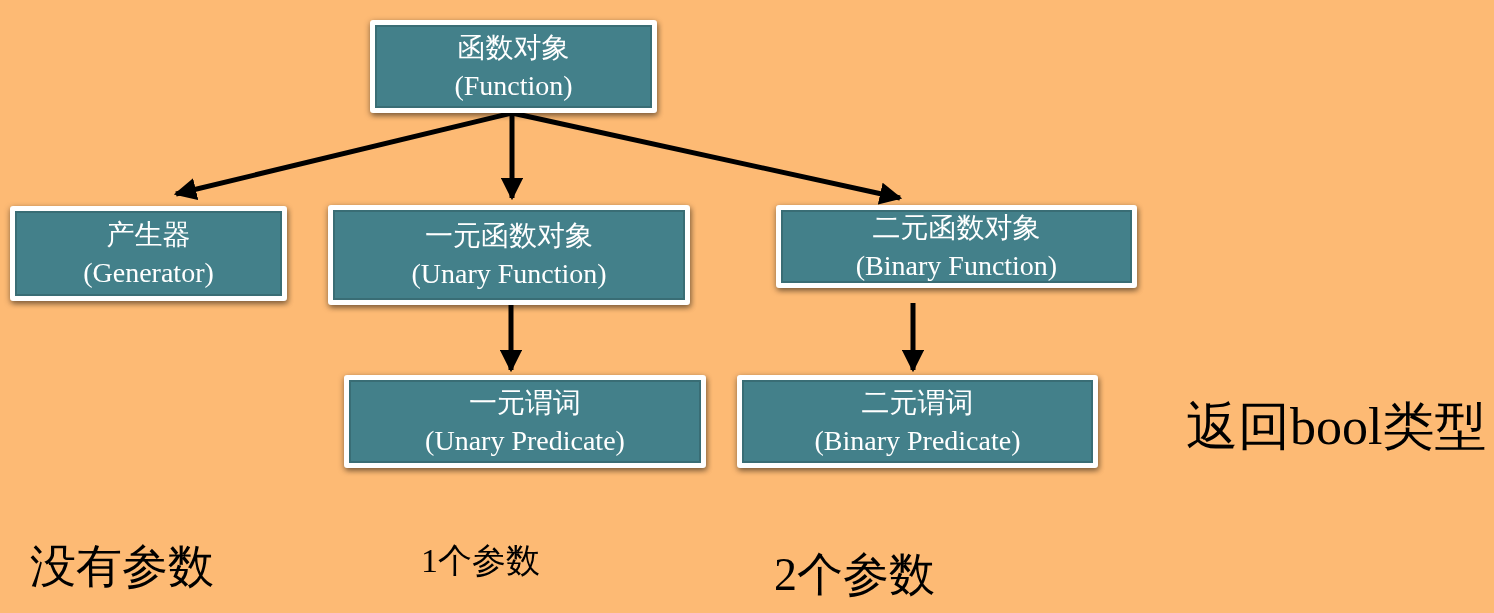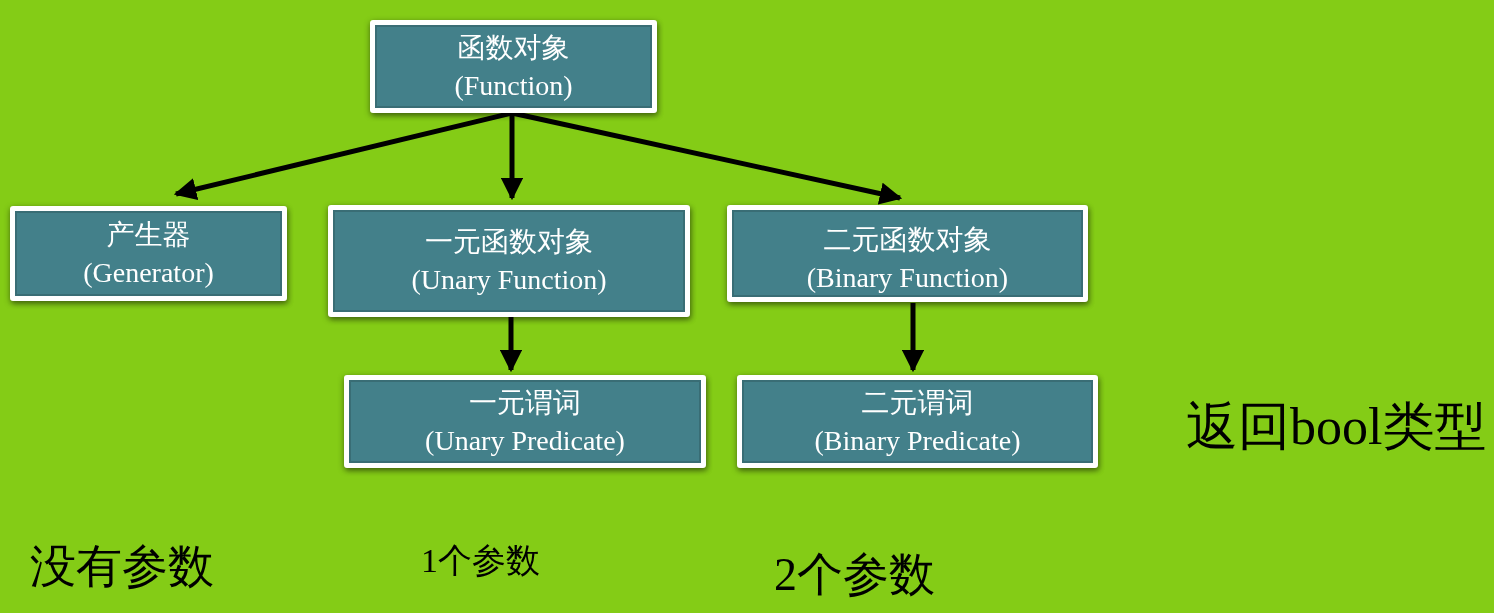--- a/index.html
+++ b/index.html
@@ -1,21 +1,21 @@
 <!DOCTYPE html>
 <html><head>
 <meta charset="utf-8">
 <title>Function Objects Diagram</title>
 <style>
   html, body { margin: 0; padding: 0; background: #ffffff; }
   .canvas {
     position: relative;
     width: 1494px;
     height: 613px;
-    background: #84cc16;
+    background: #fdba74;
     font-family: "Liberation Serif", "DejaVu Serif", serif;
     overflow: hidden;
   }
   .arrow-layer {
     position: absolute;
     left: 0; top: 0;
     width: 1494px; height: 613px;
     pointer-events: none;
   }
   .node {
@@ -63,26 +63,26 @@
   <div class="node" style="left:370px; top:20px; width:287px; height:93px;">
     <span class="line">函数对象</span>
     <span class="line">(Function)</span>
   </div>
 
   <div class="node" style="left:10px; top:206px; width:277px; height:95px;">
     <span class="line">产生器</span>
     <span class="line">(Generator)</span>
   </div>
 
-  <div class="node" style="left:328px; top:205px; width:362px; height:112px;">
+  <div class="node" style="left:328px; top:205px; width:362px; height:100px;">
     <span class="line">一元函数对象</span>
     <span class="line">(Unary Function)</span>
   </div>
 
-  <div class="node" style="left:727px; top:205px; width:361px; height:97px;justify-content:flex-end;">
+  <div class="node" style="left:776px; top:205px; width:361px; height:83px;">
     <span class="line">二元函数对象</span>
     <span class="line">(Binary Function)</span>
   </div>
 
   <div class="node" style="left:328px; top:375px; width:362px; height:93px;margin-left:16px;">
     <span class="line">一元谓词</span>
     <span class="line">(Unary Predicate)</span>
   </div>
 
   <div class="node" style="left:737px; top:375px; width:361px; height:93px;align-items:center;">

